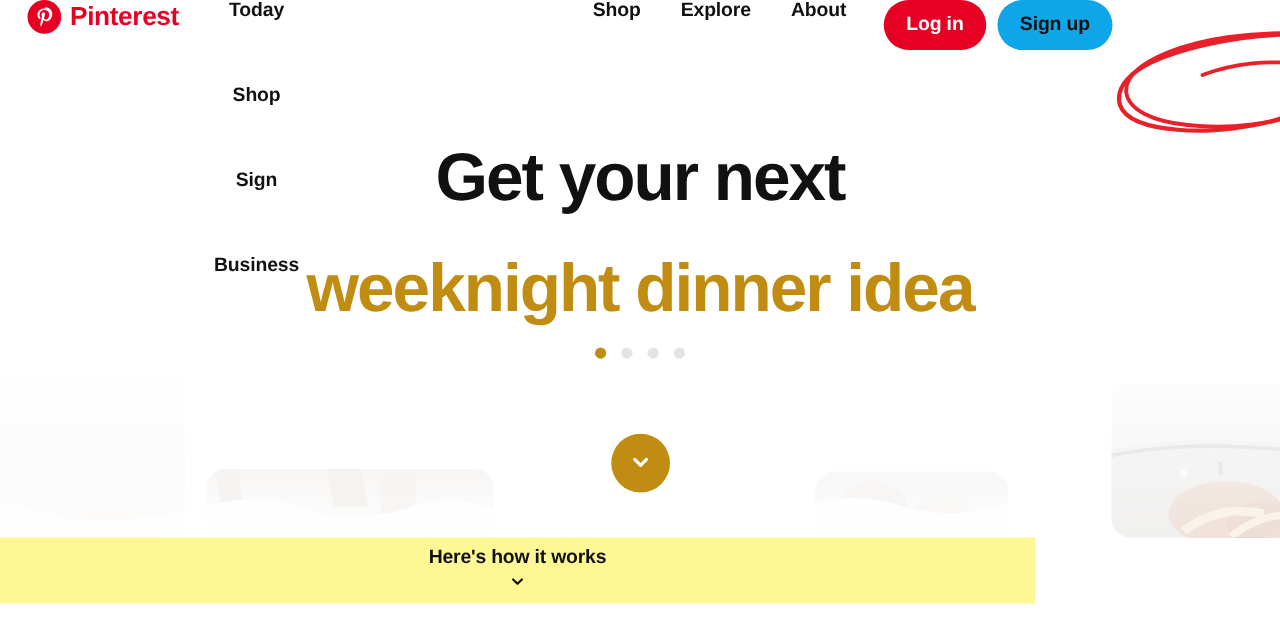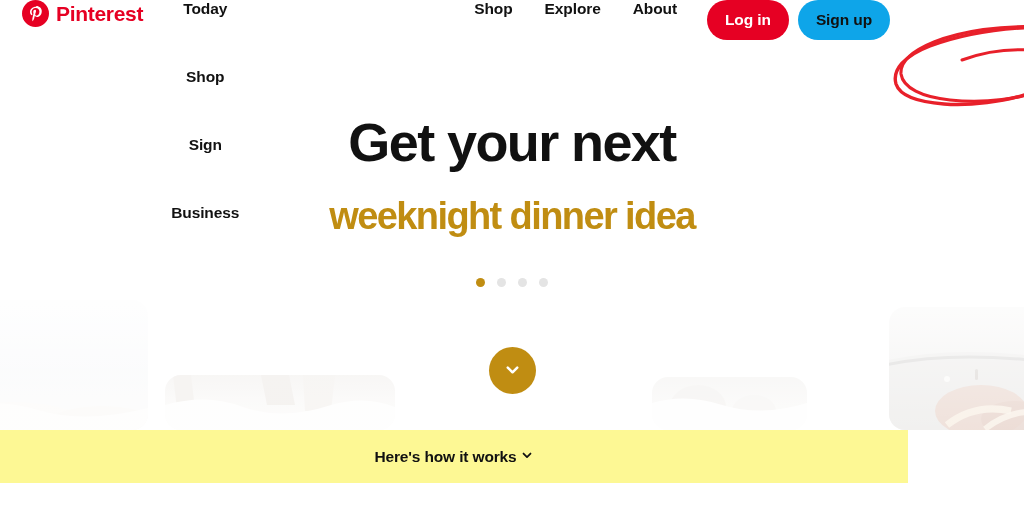--- a/index.html
+++ b/index.html
@@ -121,25 +121,25 @@
     z-index: 20;
   }
   .headline-1 {
     font-size: 54px;
     font-weight: bold;
     color: #111111;
     letter-spacing: -1.6px;
     line-height: 68px;
   }
   .headline-2 {
-    font-size: 38px;
+    font-size: 54px;
     font-weight: bold;
     letter-spacing: -1.6px;
     line-height: 68px;
-    margin-top: 6px;
+    margin-top: 21px;
   }
 
   .dots {
     position: absolute;
     top: 278px;
     left: 0;
     width: 1024px;
     display: flex;
     justify-content: center;
     gap: 12px;
@@ -191,29 +191,30 @@
       rgba(255,255,255,0.86) 84%,
       rgba(255,255,255,0.80) 100%);
     z-index: 10;
     pointer-events: none;
   }
 
   
   .yellow-bar {
     position: absolute;
     top: 430px; left: 0;
-    width: 908px;
+    width: 828px;
     height: 53px;
     background: #fdf894;
     display: flex;
     align-items: center;
     justify-content: center;
     gap: 3px;
     cursor: pointer;
     z-index: 30;
+    flex-direction: column;
   }
   .yellow-bar-label {
     font-size: 15.5px;
     font-weight: bold;
     color: #111111;
     letter-spacing: -0.15px;
   }
 
   .bottom-strip {
     position: absolute;

